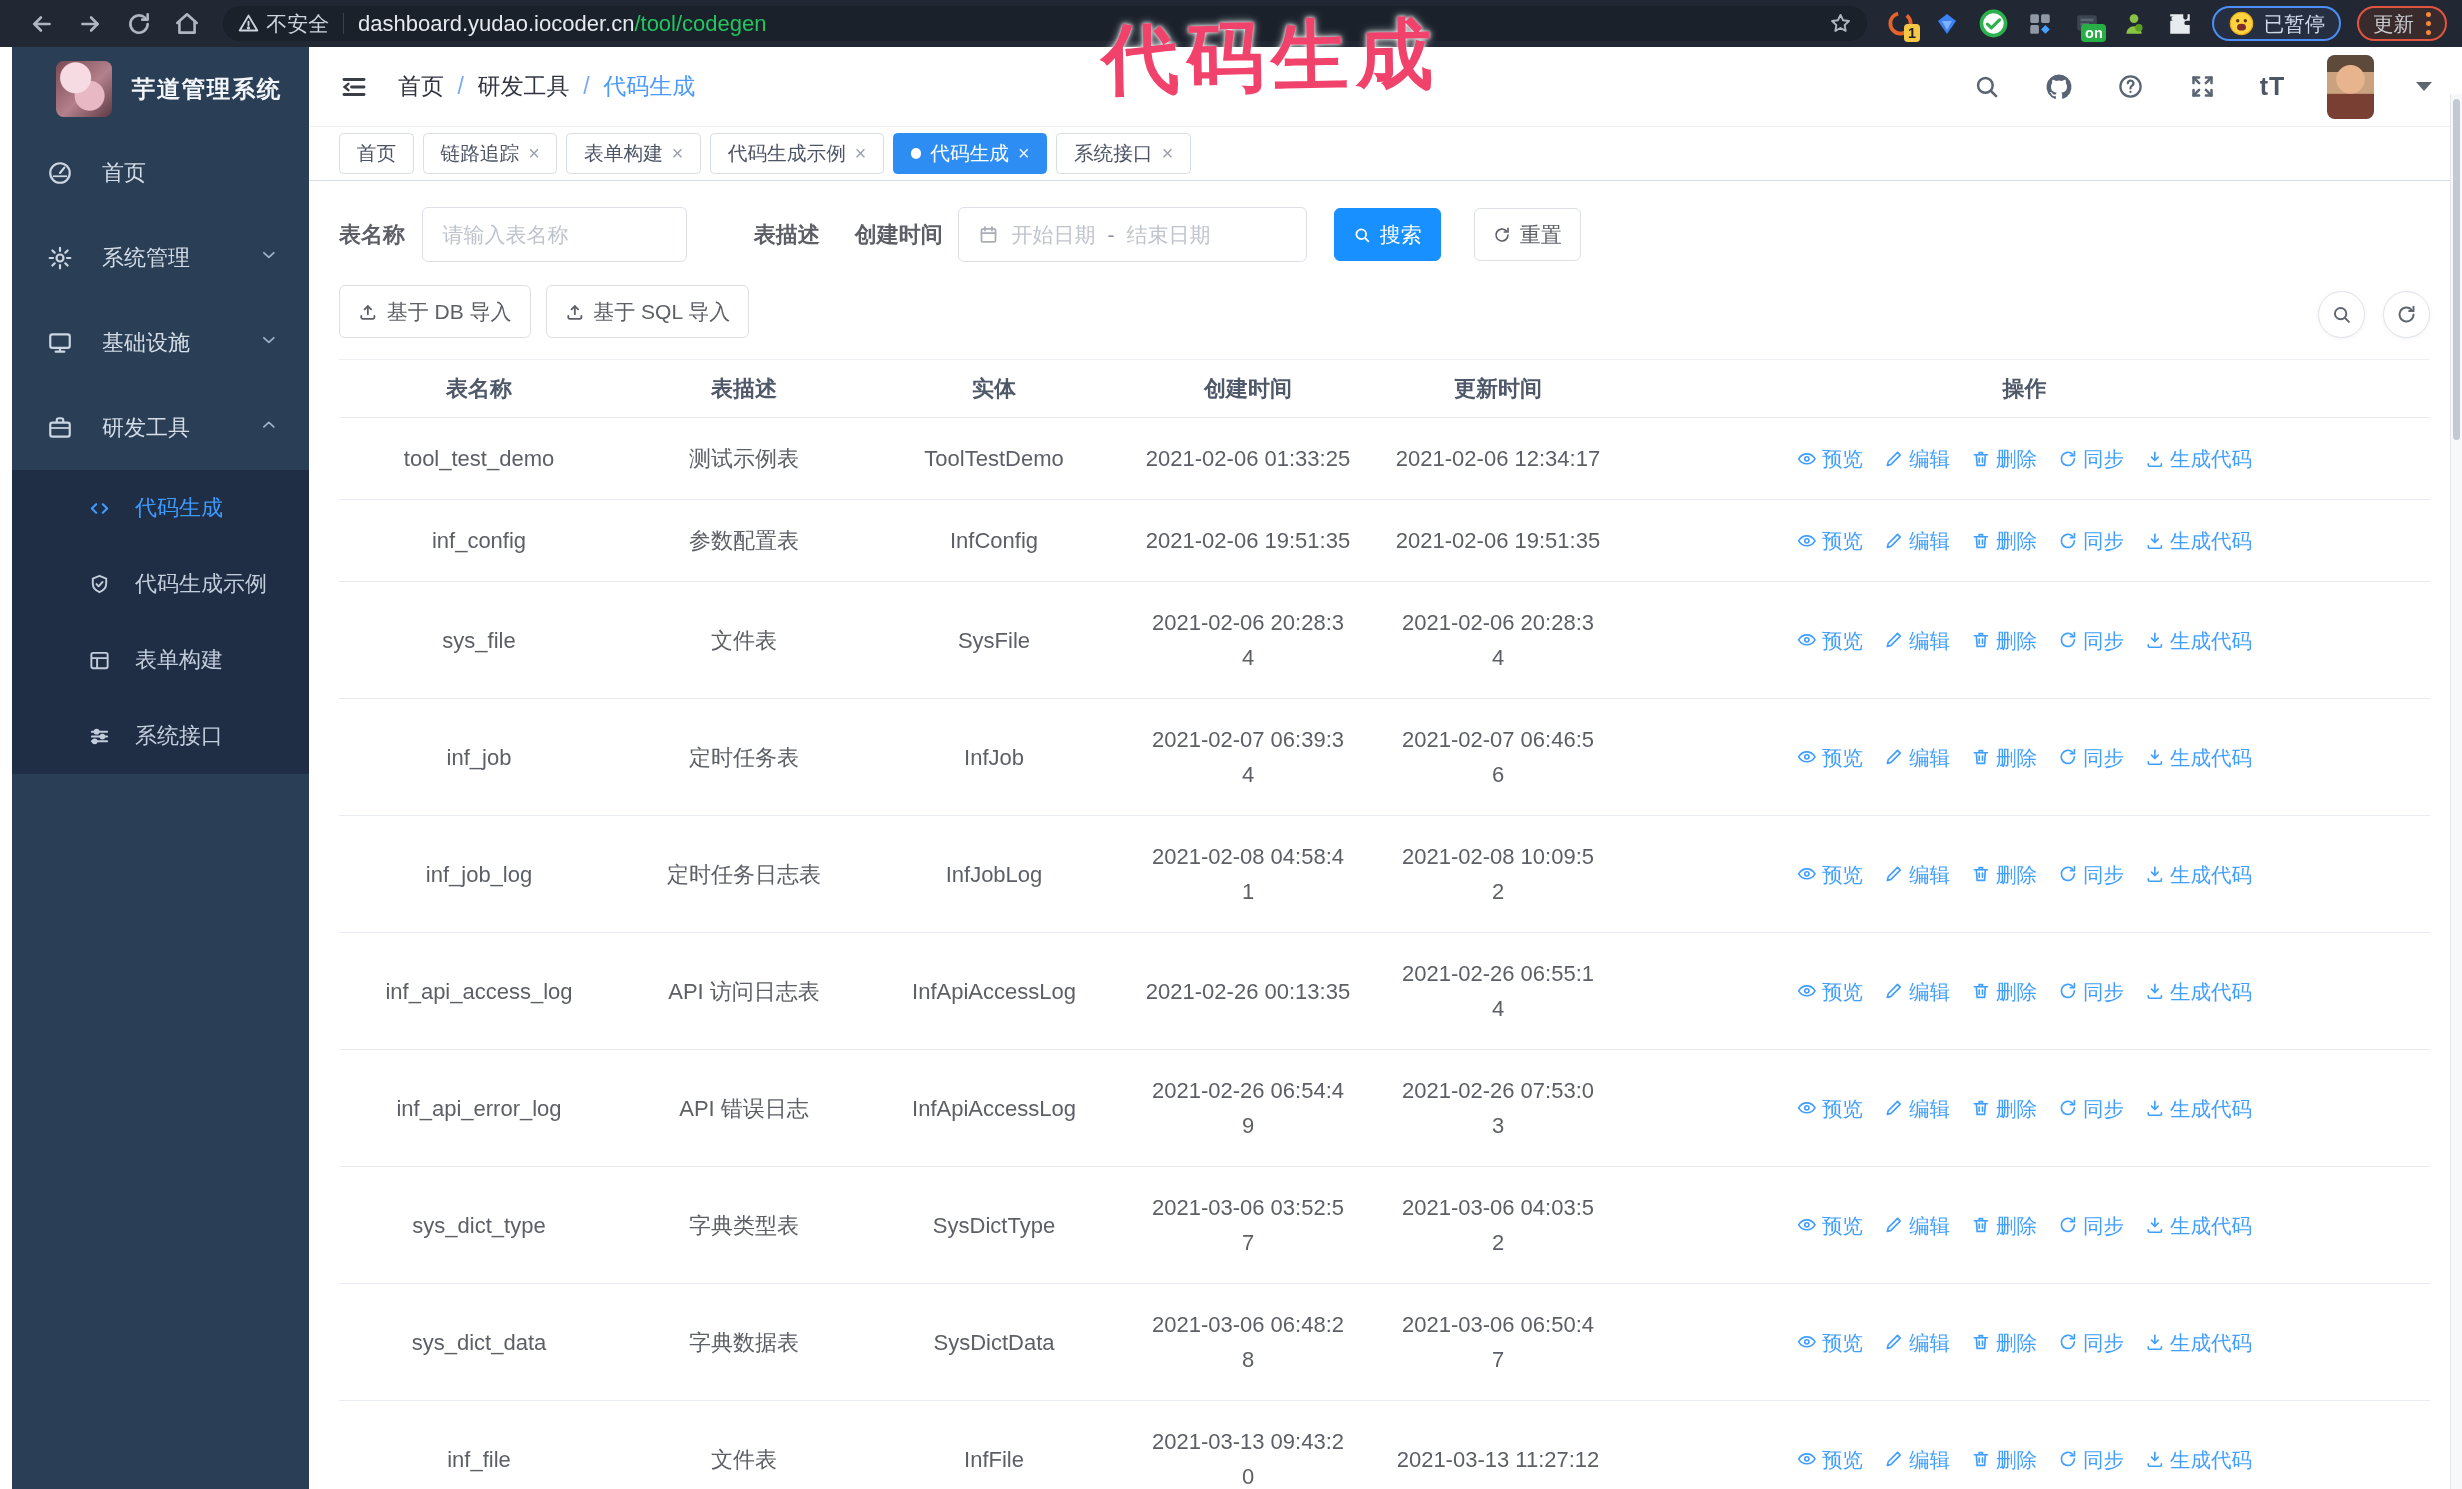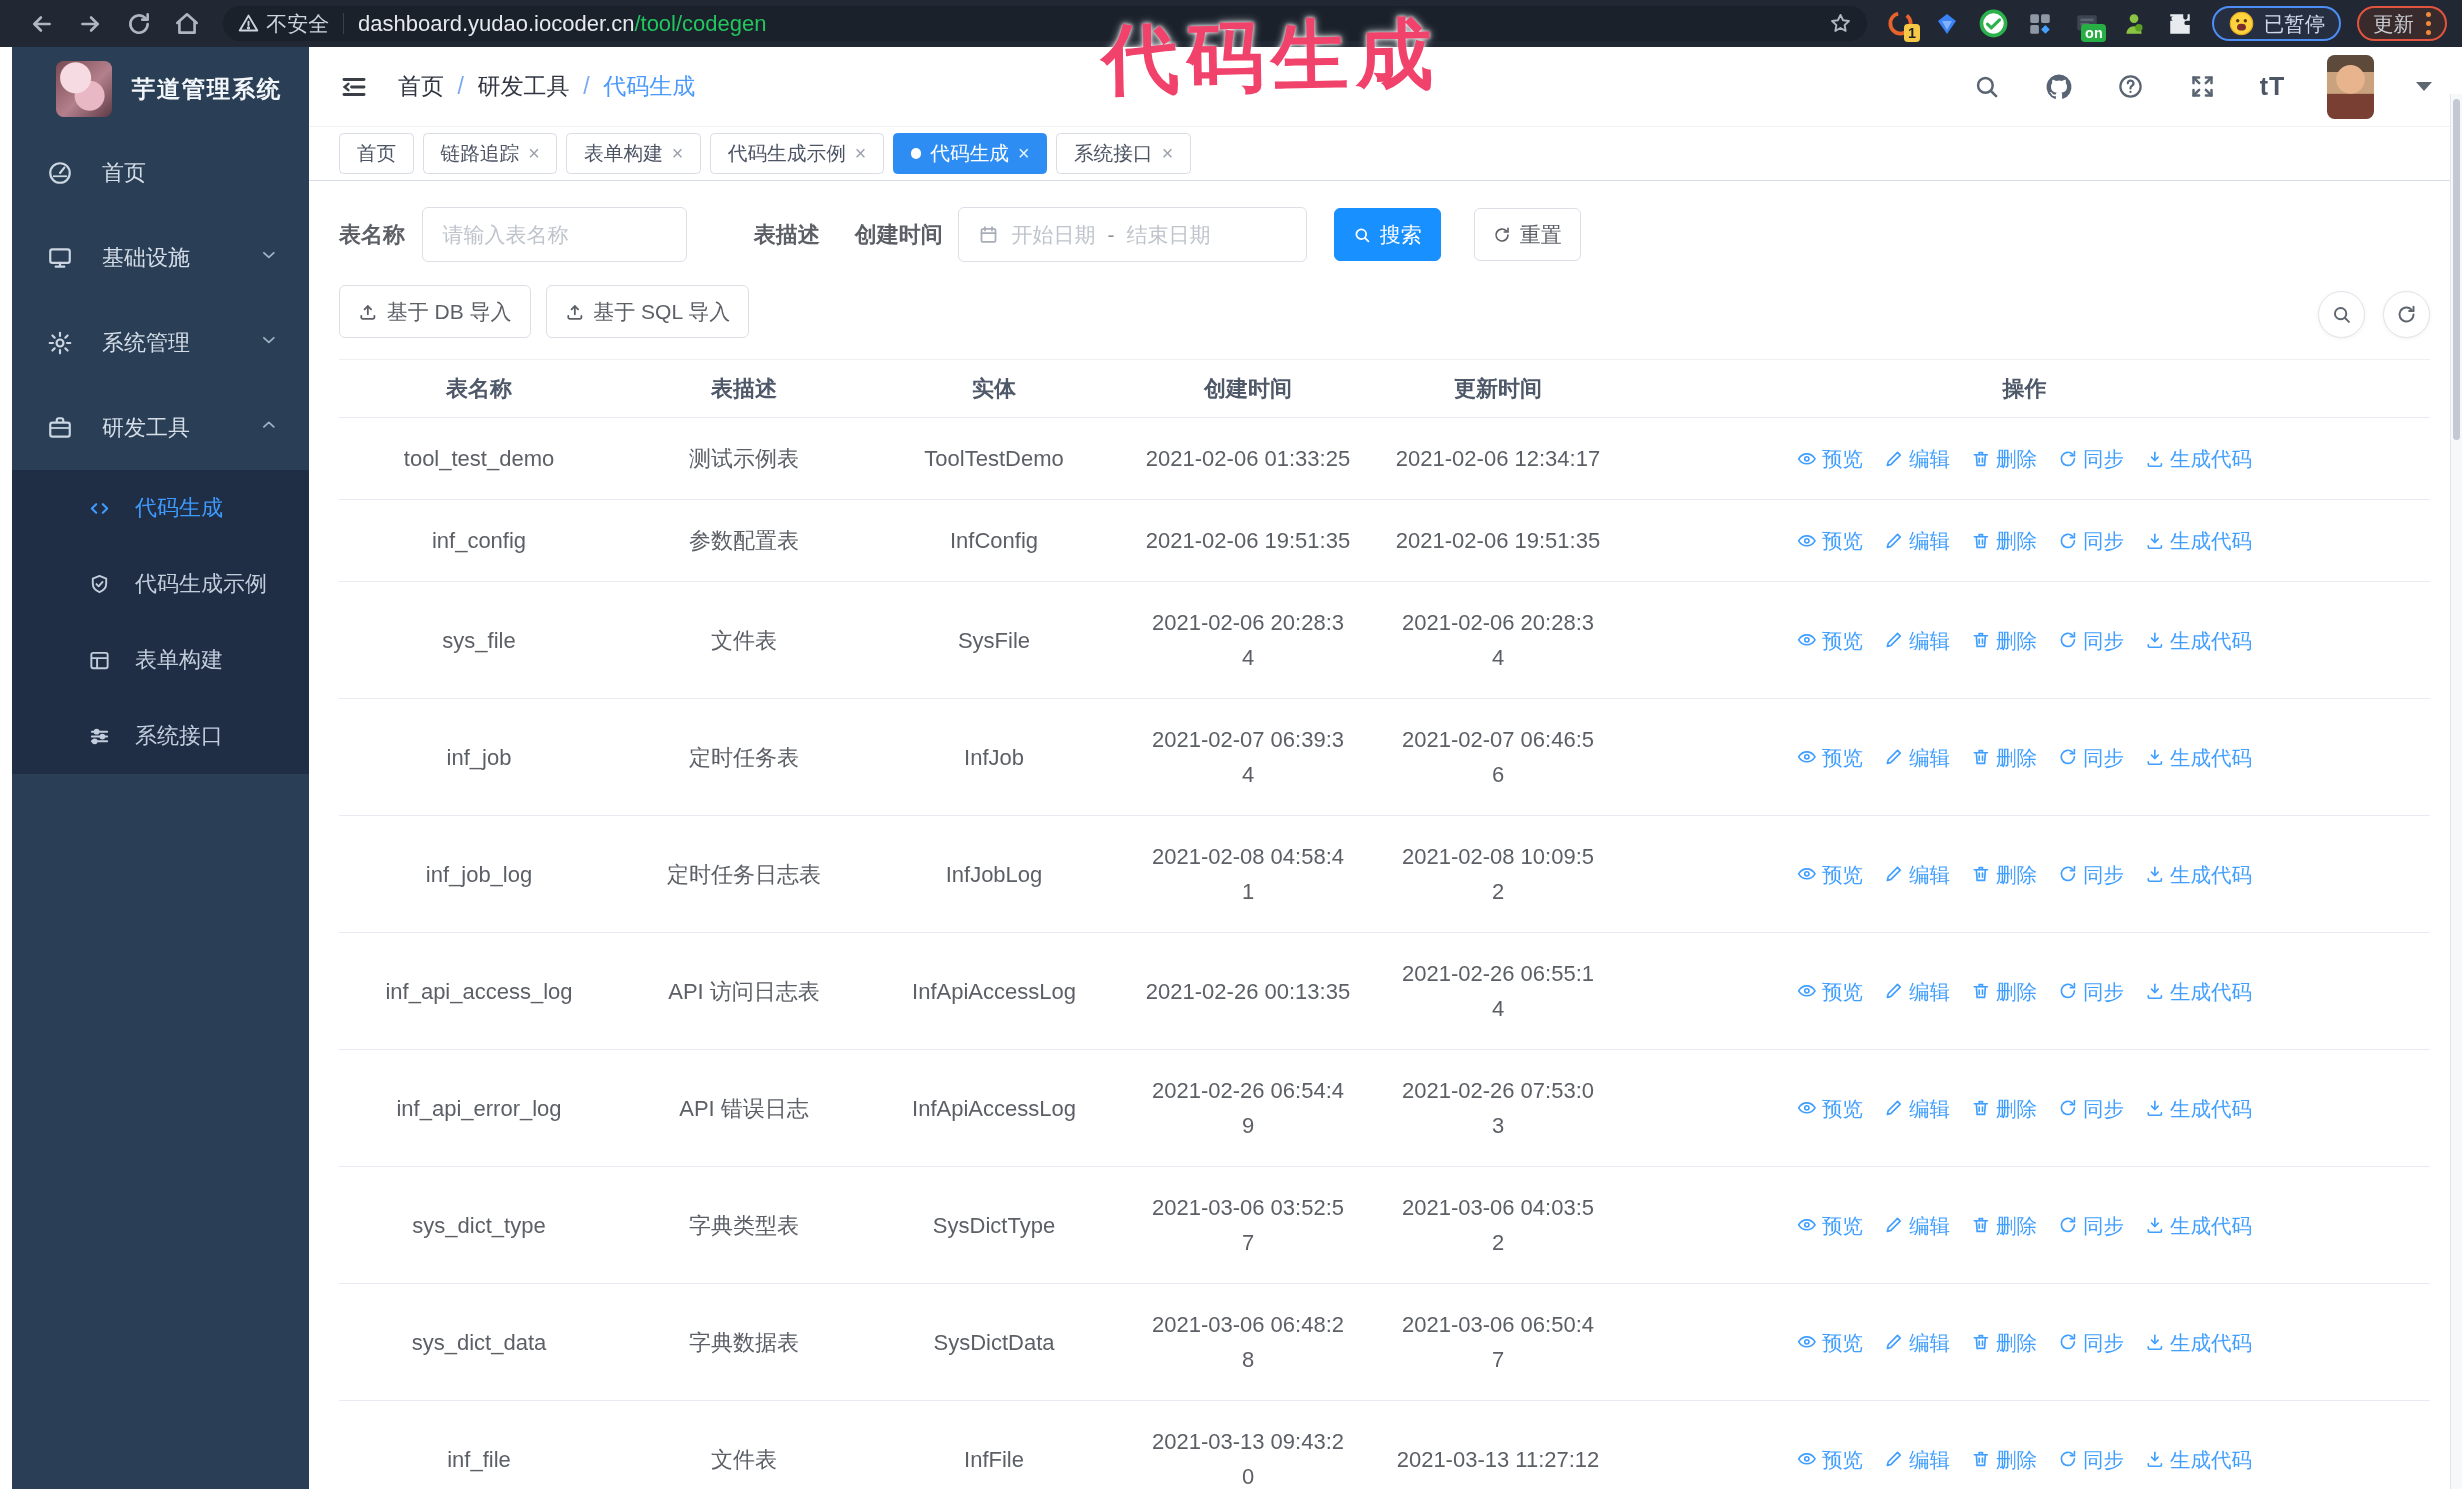--- a/index.html
+++ b/index.html
@@ -229,35 +229,35 @@
       <nav id="side-nav">
           <div class="nav-item">
             <span class="nav-ico"><svg width="26" height="26" viewBox="0 0 24 24" fill="none" stroke="currentColor" stroke-width="2">
                 <circle cx="12" cy="12" r="9"></circle>
                 <path d="M12 12l4-5" stroke-linecap="round"></path>
                 <path d="M5.5 15h13" stroke-width="1.6"></path>
               </svg></span>
             <span class="lbl">首页</span>
           </div>
           <div class="nav-item">
+            <span class="nav-ico"><svg width="26" height="26" viewBox="0 0 24 24" fill="none" stroke="currentColor" stroke-width="2">
+                <circle cx="12" cy="12" r="3.2"></circle>
+                <path stroke-linecap="round" d="M12 2.5v3M12 18.5v3M2.5 12h3M18.5 12h3M5 5l2.1 2.1M16.9 16.9 19 19M19 5l-2.1 2.1M7.1 16.9 5 19"></path>
+              </svg></span>
+            <span class="lbl">系统管理</span>
+            <span class="chev"><svg width="19.7" height="19.7" viewBox="0 0 24 24" fill="none" stroke="currentColor" stroke-width="2.2" stroke-linecap="round" stroke-linejoin="round">
+                <path d="M6 9.5l6 5.5 6-5.5"></path>
+              </svg></span>
+          </div>
+          <div class="nav-item">
             <span class="nav-ico"><svg width="26" height="26" viewBox="0 0 24 24" fill="none" stroke="currentColor" stroke-width="2" stroke-linecap="round">
                 <rect x="3" y="4" width="18" height="12.5" rx="2"></rect>
                 <path d="M12 16.5V20M8 20h8"></path>
               </svg></span>
             <span class="lbl">基础设施</span>
-            <span class="chev"><svg width="19.7" height="19.7" viewBox="0 0 24 24" fill="none" stroke="currentColor" stroke-width="2.2" stroke-linecap="round" stroke-linejoin="round">
-                <path d="M6 9.5l6 5.5 6-5.5"></path>
-              </svg></span>
-          </div>
-          <div class="nav-item">
-            <span class="nav-ico"><svg width="26" height="26" viewBox="0 0 24 24" fill="none" stroke="currentColor" stroke-width="2">
-                <circle cx="12" cy="12" r="3.2"></circle>
-                <path stroke-linecap="round" d="M12 2.5v3M12 18.5v3M2.5 12h3M18.5 12h3M5 5l2.1 2.1M16.9 16.9 19 19M19 5l-2.1 2.1M7.1 16.9 5 19"></path>
-              </svg></span>
-            <span class="lbl">系统管理</span>
             <span class="chev"><svg width="19.7" height="19.7" viewBox="0 0 24 24" fill="none" stroke="currentColor" stroke-width="2.2" stroke-linecap="round" stroke-linejoin="round">
                 <path d="M6 9.5l6 5.5 6-5.5"></path>
               </svg></span>
           </div>
           <div class="nav-item">
             <span class="nav-ico"><svg width="26" height="26" viewBox="0 0 24 24" fill="none" stroke="currentColor" stroke-width="2" stroke-linejoin="round">
                 <rect x="3" y="7" width="18" height="13" rx="2"></rect>
                 <path d="M9 7V5a2 2 0 0 1 2-2h2a2 2 0 0 1 2 2v2"></path>
                 <path d="M3 12h18" stroke-width="1.6"></path>
               </svg></span>

